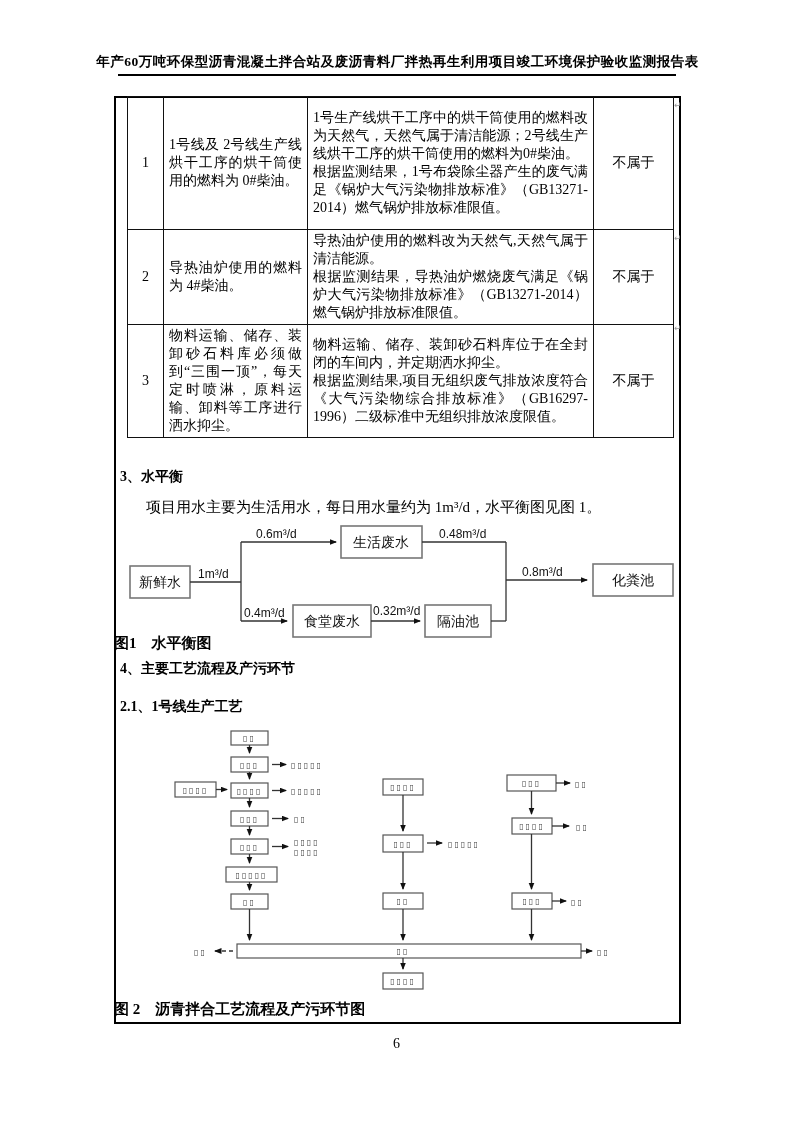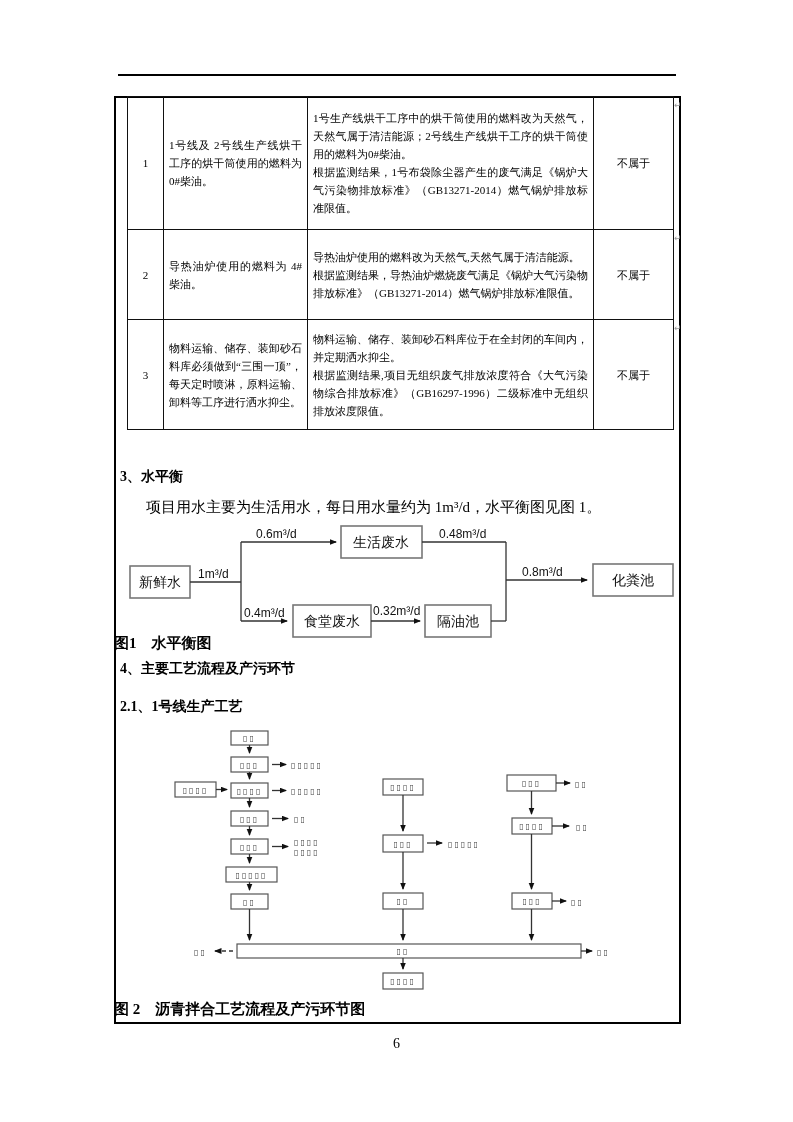--- a/index.html
+++ b/index.html
@@ -3,21 +3,21 @@
 <meta charset="utf-8">
 <style>
   html,body{margin:0;padding:0;background:#fff;}
   #page{position:relative;width:793px;height:1122px;background:#ffffff;overflow:hidden;
         font-family:"Liberation Serif","DejaVu Serif",serif;color:#000;}
   .title{position:absolute;top:53px;left:95px;width:605px;text-align:center;
          font-size:13.5px;font-weight:bold;letter-spacing:.5px;}
   .title-rule{position:absolute;top:74px;left:118px;width:558px;border-bottom:2px solid #000;}
   .frame{position:absolute;left:114px;top:96px;width:563px;height:924px;border:2px solid #000;}
   table.chg{position:absolute;left:127px;top:96px;border-collapse:collapse;table-layout:fixed;}
-  table.chg td{border:1.5px solid #111;font-size:11px;line-height:18px;
+  table.chg td{border:1.5px solid #111;font-size:14px;line-height:18px;
                vertical-align:middle;padding:2px 5px;overflow:hidden;}
   td.num,td.concl{text-align:center;font-size:14px;}
   td.desc{text-align:justify;}
   td.analysis{text-align:justify;white-space:pre-line;}
   .pmark{position:absolute;left:674px;color:#999;font-size:9px;
          font-family:"DejaVu Sans",sans-serif;}
   .para{position:absolute;left:146px;font-size:15px;}
   .hdg{position:absolute;left:120px;font-size:14px;font-weight:bold;}
   .figcap{position:absolute;left:114px;width:567px;text-align:left;
           font-size:15px;font-weight:bold;}
@@ -28,20 +28,21 @@
   svg text.tofu{font-family:"DejaVu Sans",sans-serif;font-size:8px;fill:#444;letter-spacing:2px;}
   svg rect.node{fill:none;stroke:#777;stroke-width:1.6;}
   svg rect.node2{fill:none;stroke:#555;stroke-width:1.2;}
   svg line.fl,svg path.fl{stroke:#333;stroke-width:1.3;fill:none;}
 </style>
 </head>
 <body>
 
 <div id="page">
 
+  <div class="title">年产60万吨环保型沥青混凝土拌合站及废沥青料厂拌热再生利用项目竣工环境保护验收监测报告表</div>
   <div class="title-rule"></div>
 
   <div class="frame"></div>
 
   <table class="chg">
     <colgroup>
         <col style="width:36px">
         <col style="width:144px">
         <col style="width:286px">
         <col style="width:80px">

